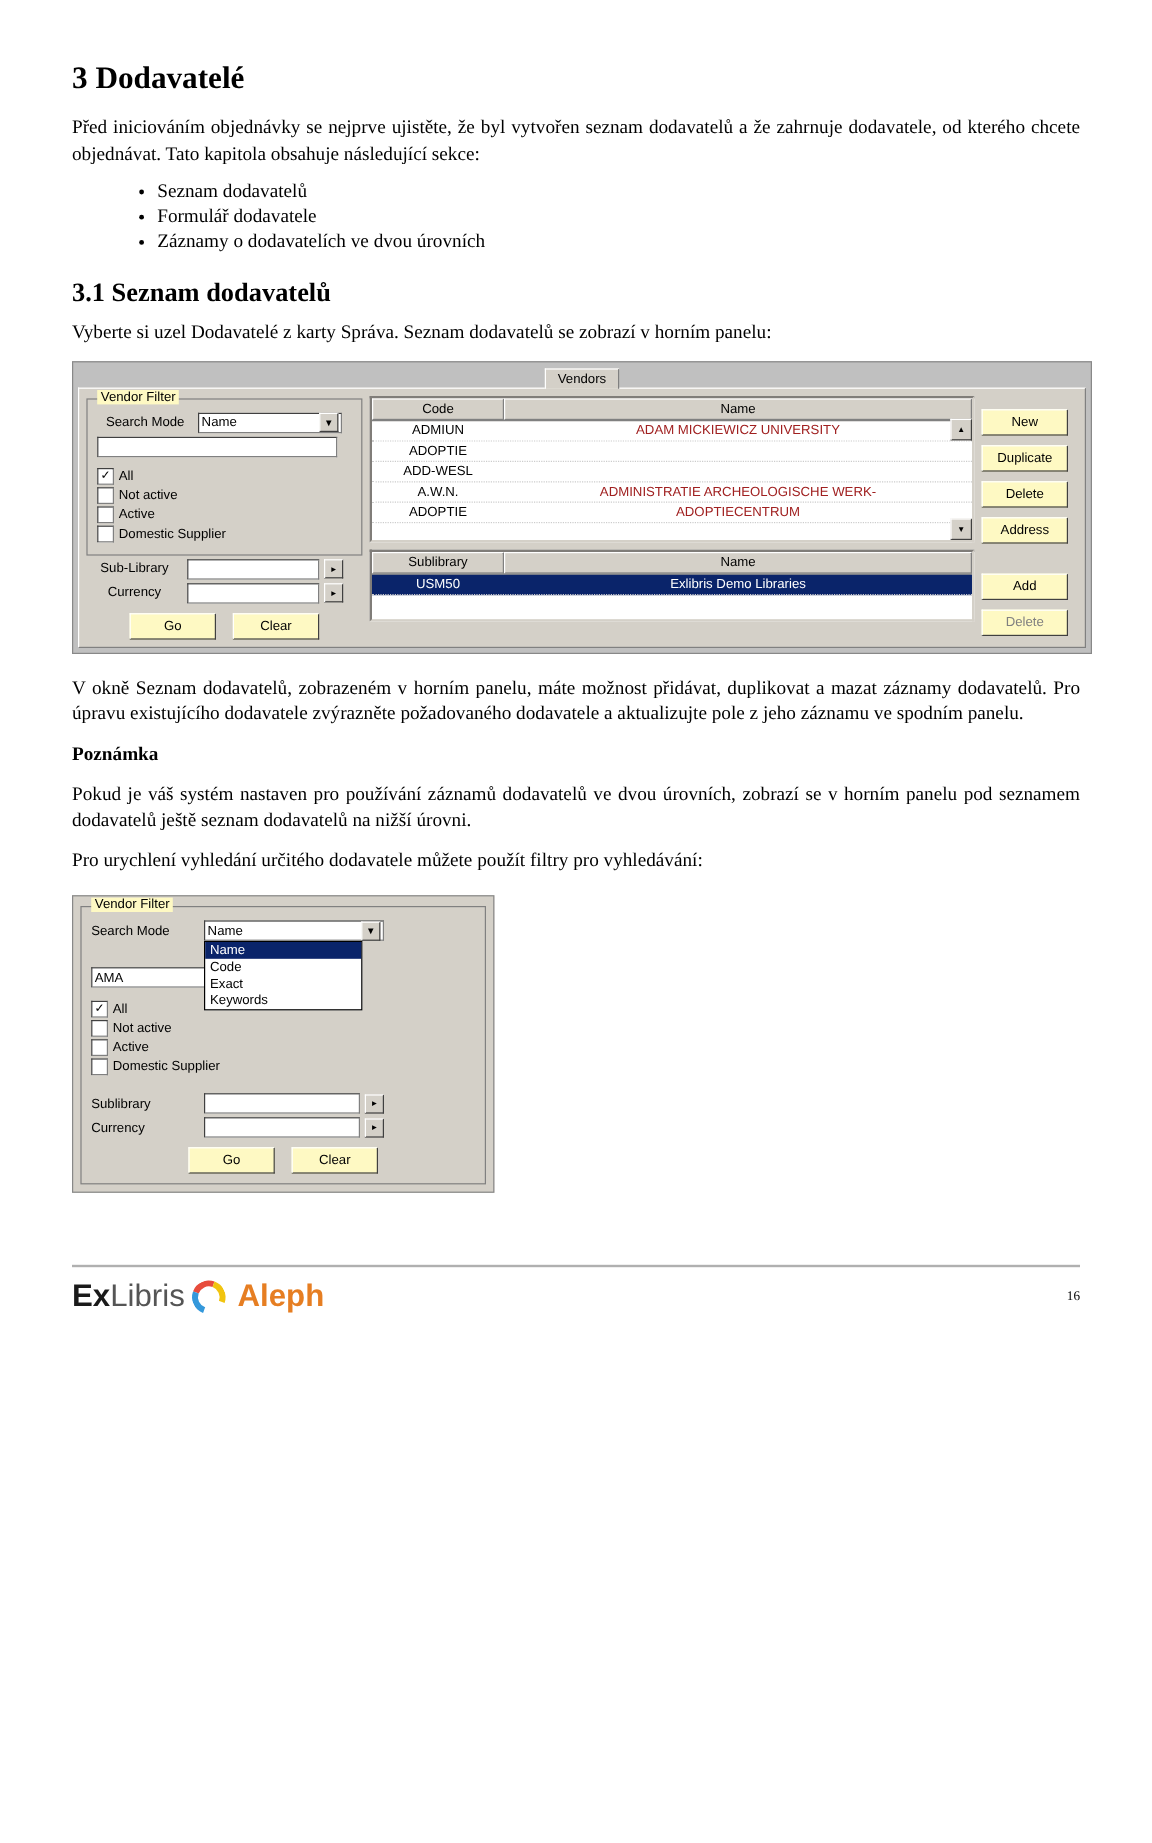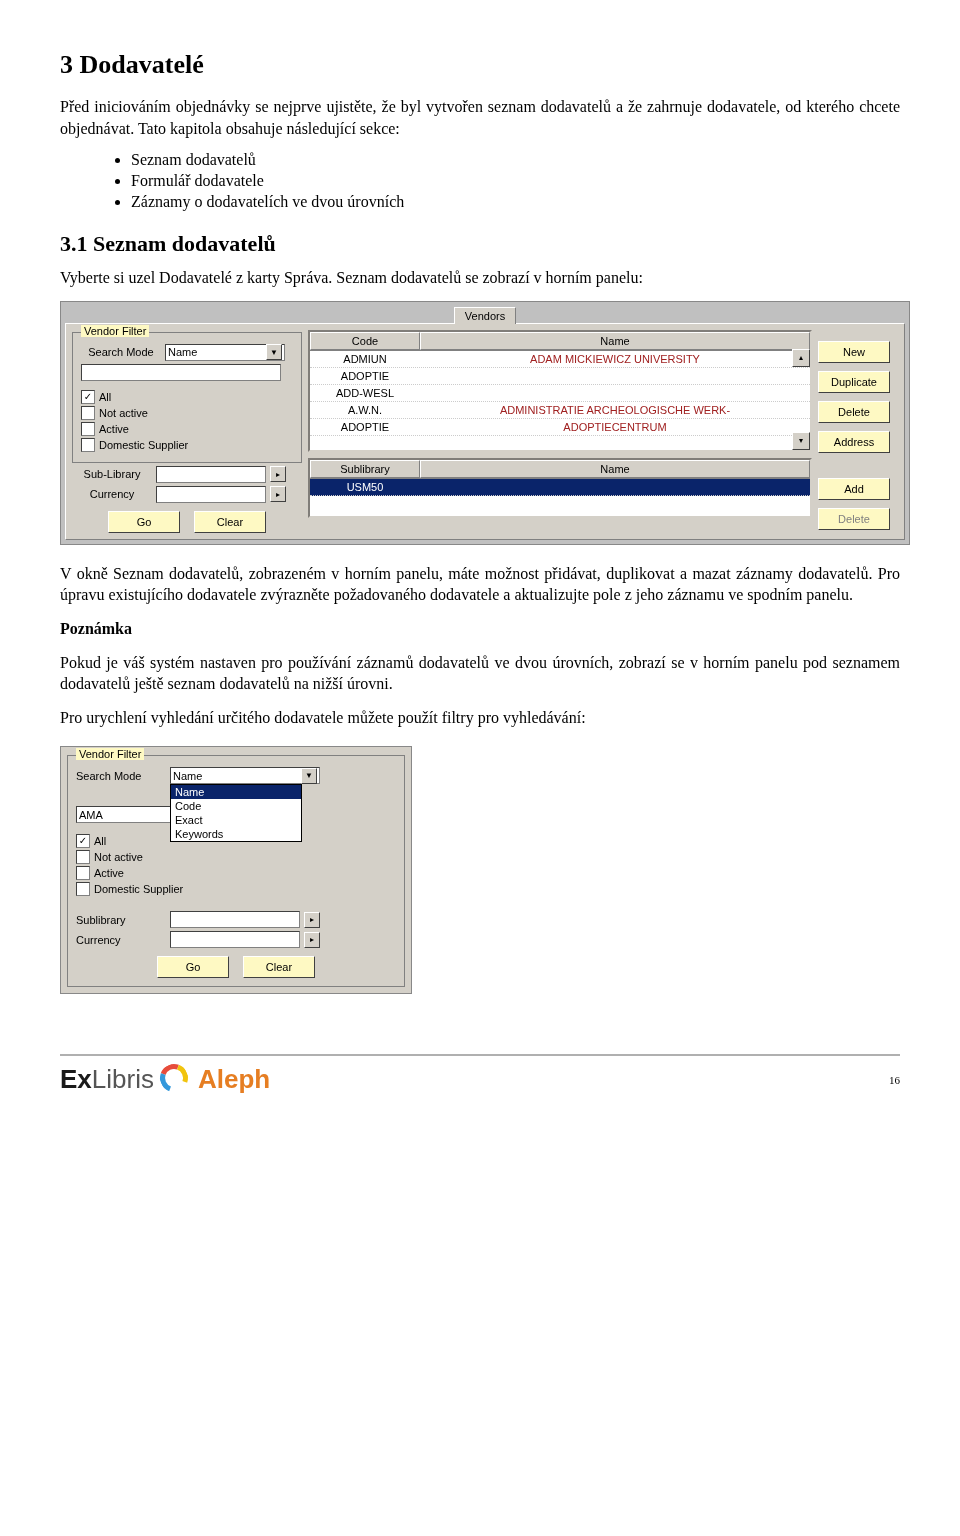--- a/index.html
+++ b/index.html
@@ -244,21 +244,21 @@
   .footer {
     border-top: 2px solid #b0b0b0;
     margin-top: 30px;
     padding-top: 8px;
     display: flex;
     justify-content: space-between;
     align-items: center;
   }
   .logo {
     display: flex;
-    align-items: flex-start;
+    align-items: flex-end;
     gap: 6px;
   }
   .logo .exl {
     font-family: Arial, sans-serif;
     font-size: 26px;
     font-weight: 500;
     color: #555;
   }
   .logo .exl b { color: #1a1a1a; }
   .logo .arc {
@@ -385,20 +385,21 @@
         <div class="scroll-arrow" style="top:17px">▴</div>
         <div class="scroll-arrow" style="bottom:0">▾</div>
       </div>
       <div class="tablebox sublib" style="height:60px">
         <div class="hdr">
           <div class="cell" style="width:110px">Sublibrary</div>
           <div class="cell" style="flex:1">Name</div>
         </div>
         <div class="row sel">
             <div class="cell c1" style="width:110px">USM50</div>
+            <div class="cell c2" style="flex:1">Exlibris Demo Libraries</div>
           </div>
       </div>
     </div>
 
     <div class="right-col">
       <div style="height:6px"></div>
       <div class="winbtn side">New</div>
       <div class="winbtn side">Duplicate</div>
       <div class="winbtn side">Delete</div>
       <div class="winbtn side">Address</div>

